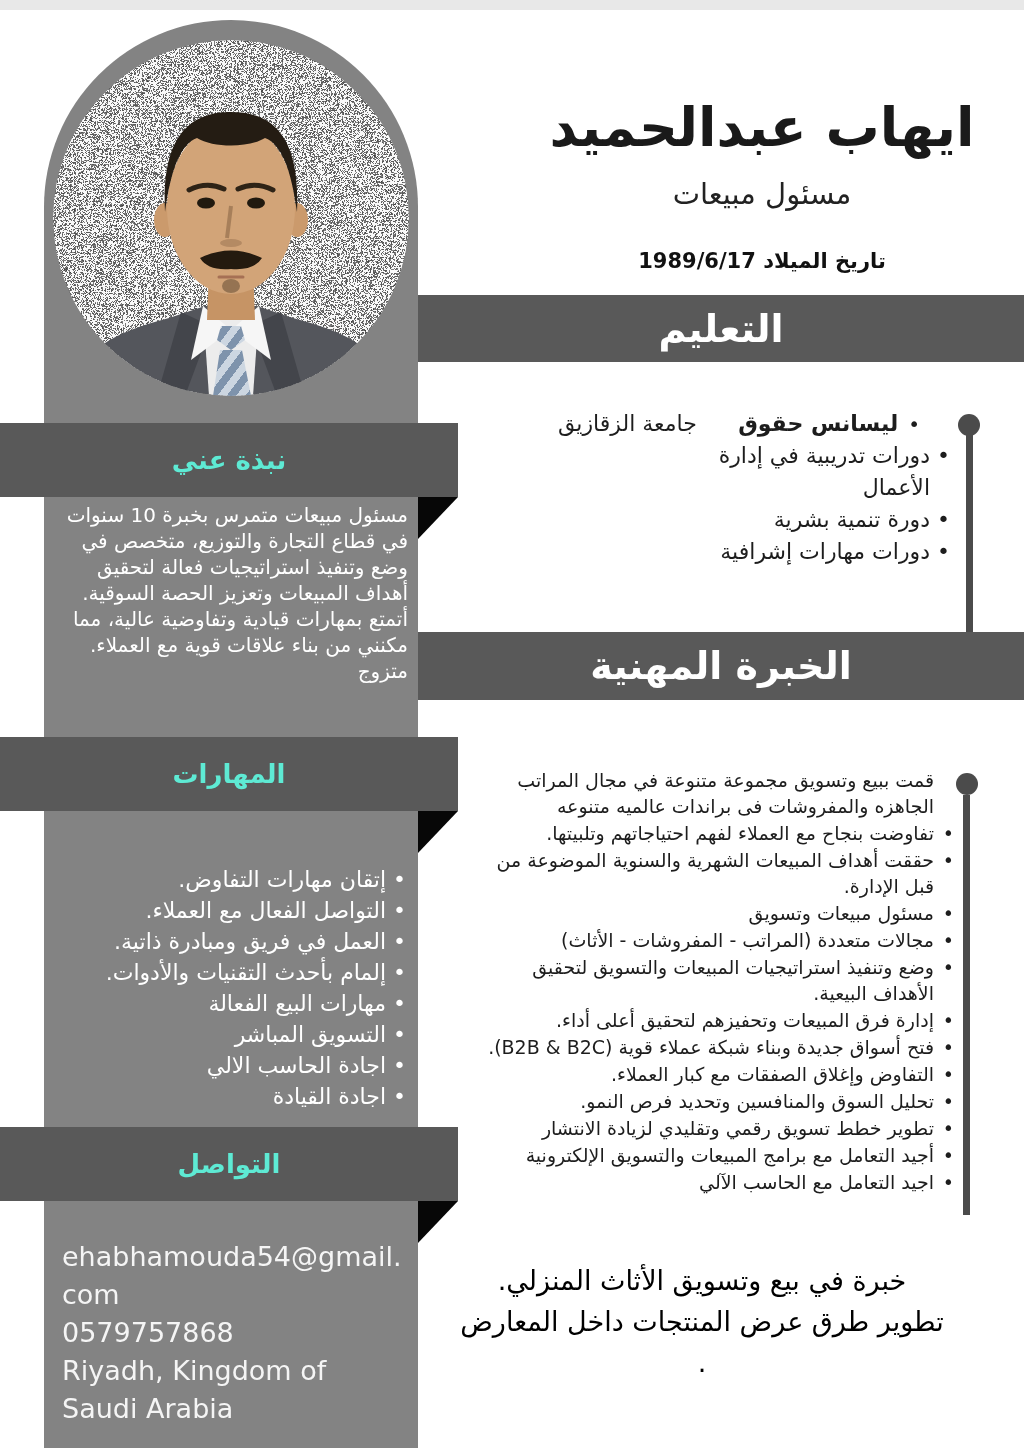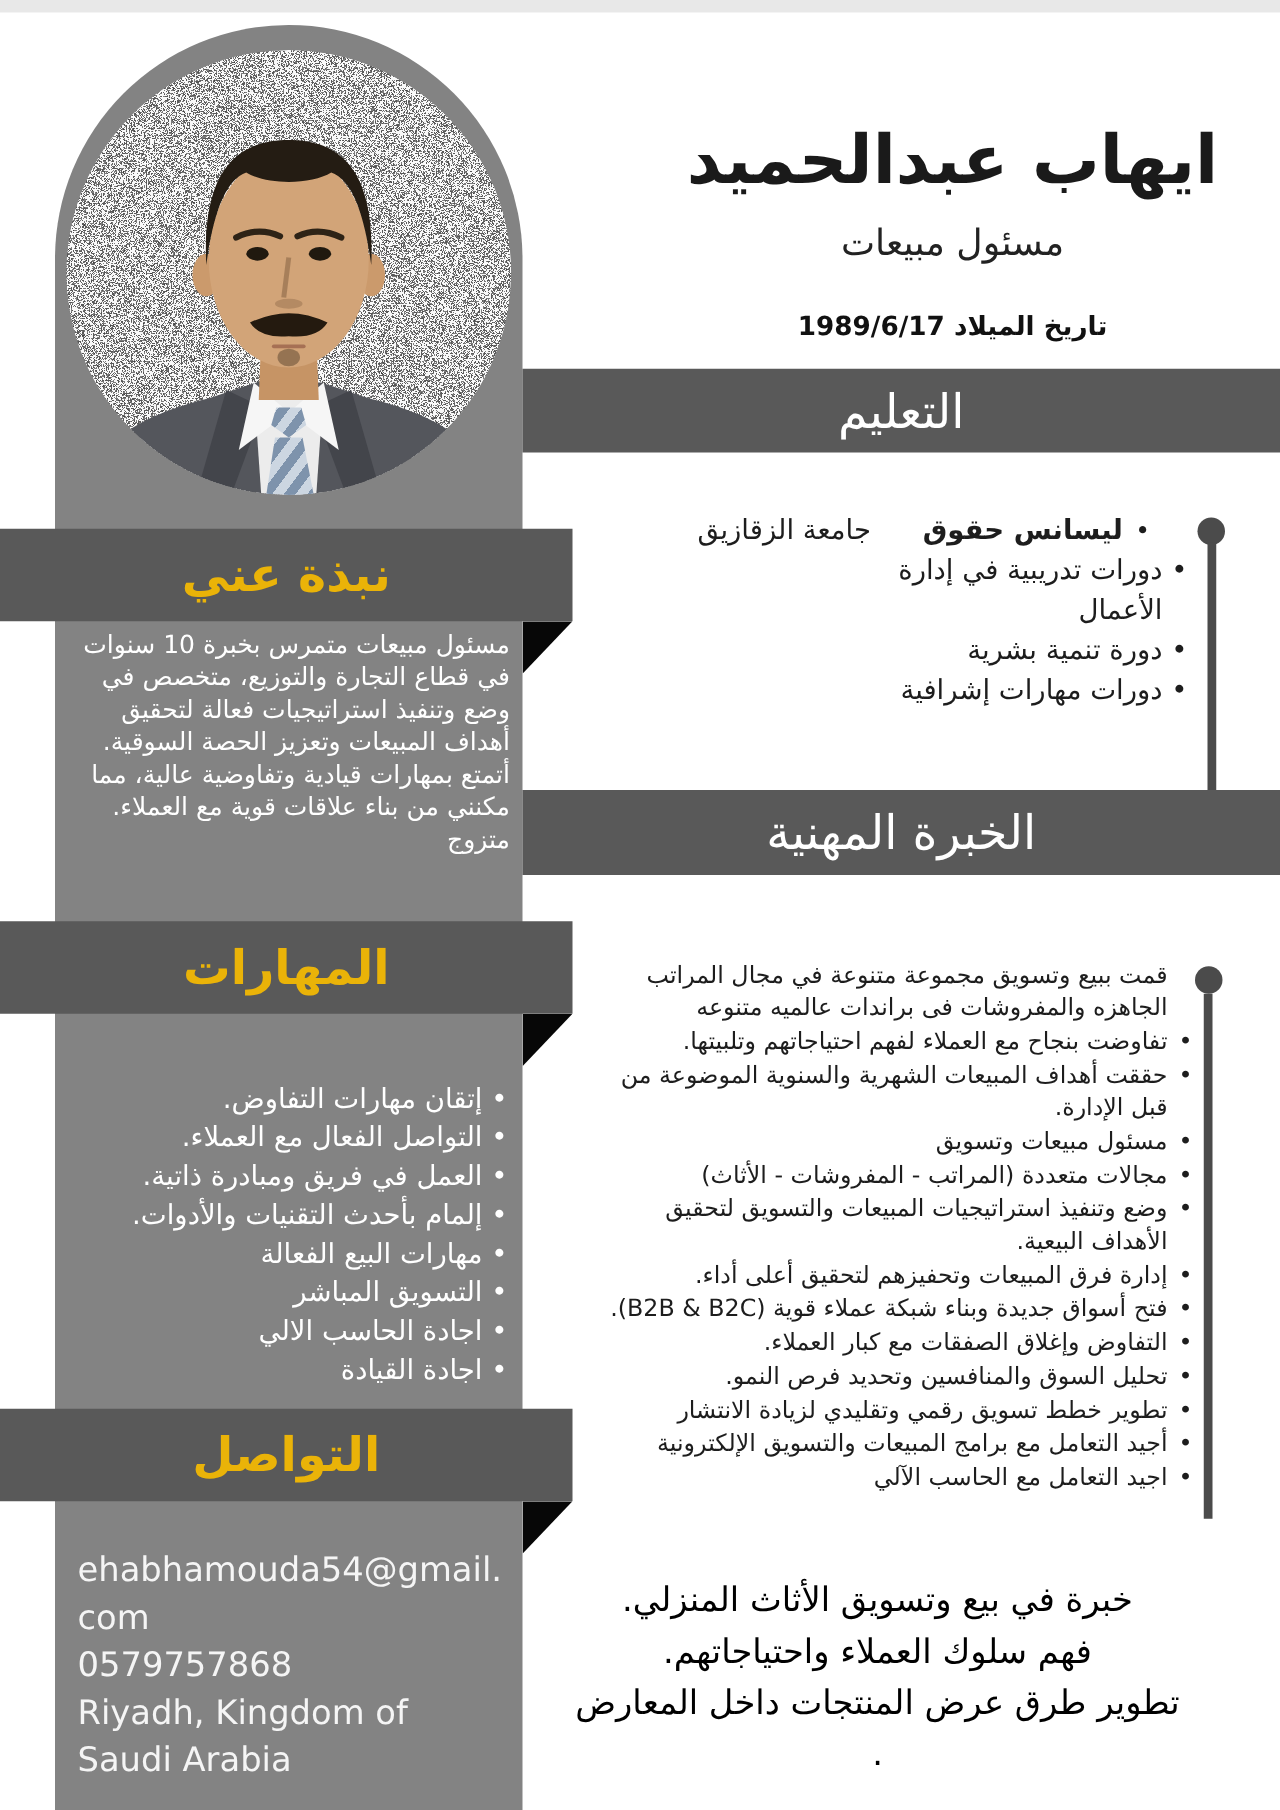--- a/index.html
+++ b/index.html
@@ -7,33 +7,33 @@
         font-family:"DejaVu Sans",sans-serif;margin:10px auto;}
 
   
   .sidebar{position:absolute;left:44px;top:10px;width:374px;height:1433px;
            background:#838383;border-radius:187px 187px 0 0;}
   .sidebar-bottom-edge{position:absolute;left:48px;top:1441px;width:352px;height:7px;background:#6a6a6a;}
   .photo{position:absolute;left:53px;top:30px;width:356px;height:356px;border-radius:50%;overflow:hidden;}
   .photo svg{display:block;width:100%;height:100%;}
 
   
-  .band-left{position:absolute;left:0;width:458px;height:74px;background:#595959;color:#eab308;
+  .band-left{position:absolute;left:0;width:458px;height:74px;background:#595959;color:#5eead4;
              display:flex;align-items:center;justify-content:center;
-             font-size:38px;font-weight:bold;direction:rtl;}
+             font-size:26px;font-weight:bold;direction:rtl;}
   .band-left::after{content:"";position:absolute;right:0;top:100%;width:40px;height:42px;
              background:#070707;clip-path:polygon(0 0,100% 0,0 100%);}
   .band-about{top:413px;}
   .band-skills{top:727px;}
   .band-contact{top:1117px;}
 
   
   .band-right{position:absolute;left:418px;width:606px;background:#595959;color:#ffffff;
               display:flex;align-items:center;justify-content:center;
-              font-size:38px;font-weight:normal;direction:rtl;}
+              font-size:38px;font-weight:bold;direction:rtl;}
   .band-education{top:285px;height:67px;}
   .band-experience{top:622px;height:68px;}
 
   
   .header-block{position:absolute;left:520px;top:86px;width:484px;text-align:center;direction:rtl;color:#1a1a1a;}
   .person-name{font-size:54px;font-weight:bold;line-height:1.2;}
   .person-title{font-size:29px;margin-top:16px;color:#222222;}
   .person-birth{font-size:21px;font-weight:bold;margin-top:38px;color:#111111;text-align:center;}
 
   
@@ -190,21 +190,20 @@
         <li>التفاوض وإغلاق الصفقات مع كبار العملاء.</li>
         <li>تحليل السوق والمنافسين وتحديد فرص النمو.</li>
         <li>تطوير خطط تسويق رقمي وتقليدي لزيادة الانتشار</li>
         <li>أجيد التعامل مع برامج المبيعات والتسويق الإلكترونية</li>
         <li>اجيد التعامل مع الحاسب الآلي</li>
       </ul>
   </div>
 
   <div class="footer-par">
       <div>خبرة في بيع وتسويق الأثاث المنزلي.</div>
-      <div>فهم سلوك العملاء واحتياجاتهم.</div>
       <div>تطوير طرق عرض المنتجات داخل المعارض</div>
       <div>.</div>
     </div>
 
   <div class="band-left band-about">نبذة عني</div>
   <div class="band-left band-skills">المهارات</div>
   <div class="band-left band-contact">التواصل</div>
 
   <div class="about-text">
     <div>مسئول مبيعات متمرس بخبرة 10 سنوات في قطاع التجارة والتوزيع، متخصص في وضع وتنفيذ استراتيجيات فعالة لتحقيق أهداف المبيعات وتعزيز الحصة السوقية. أتمتع بمهارات قيادية وتفاوضية عالية، مما مكنني من بناء علاقات قوية مع العملاء.</div>

